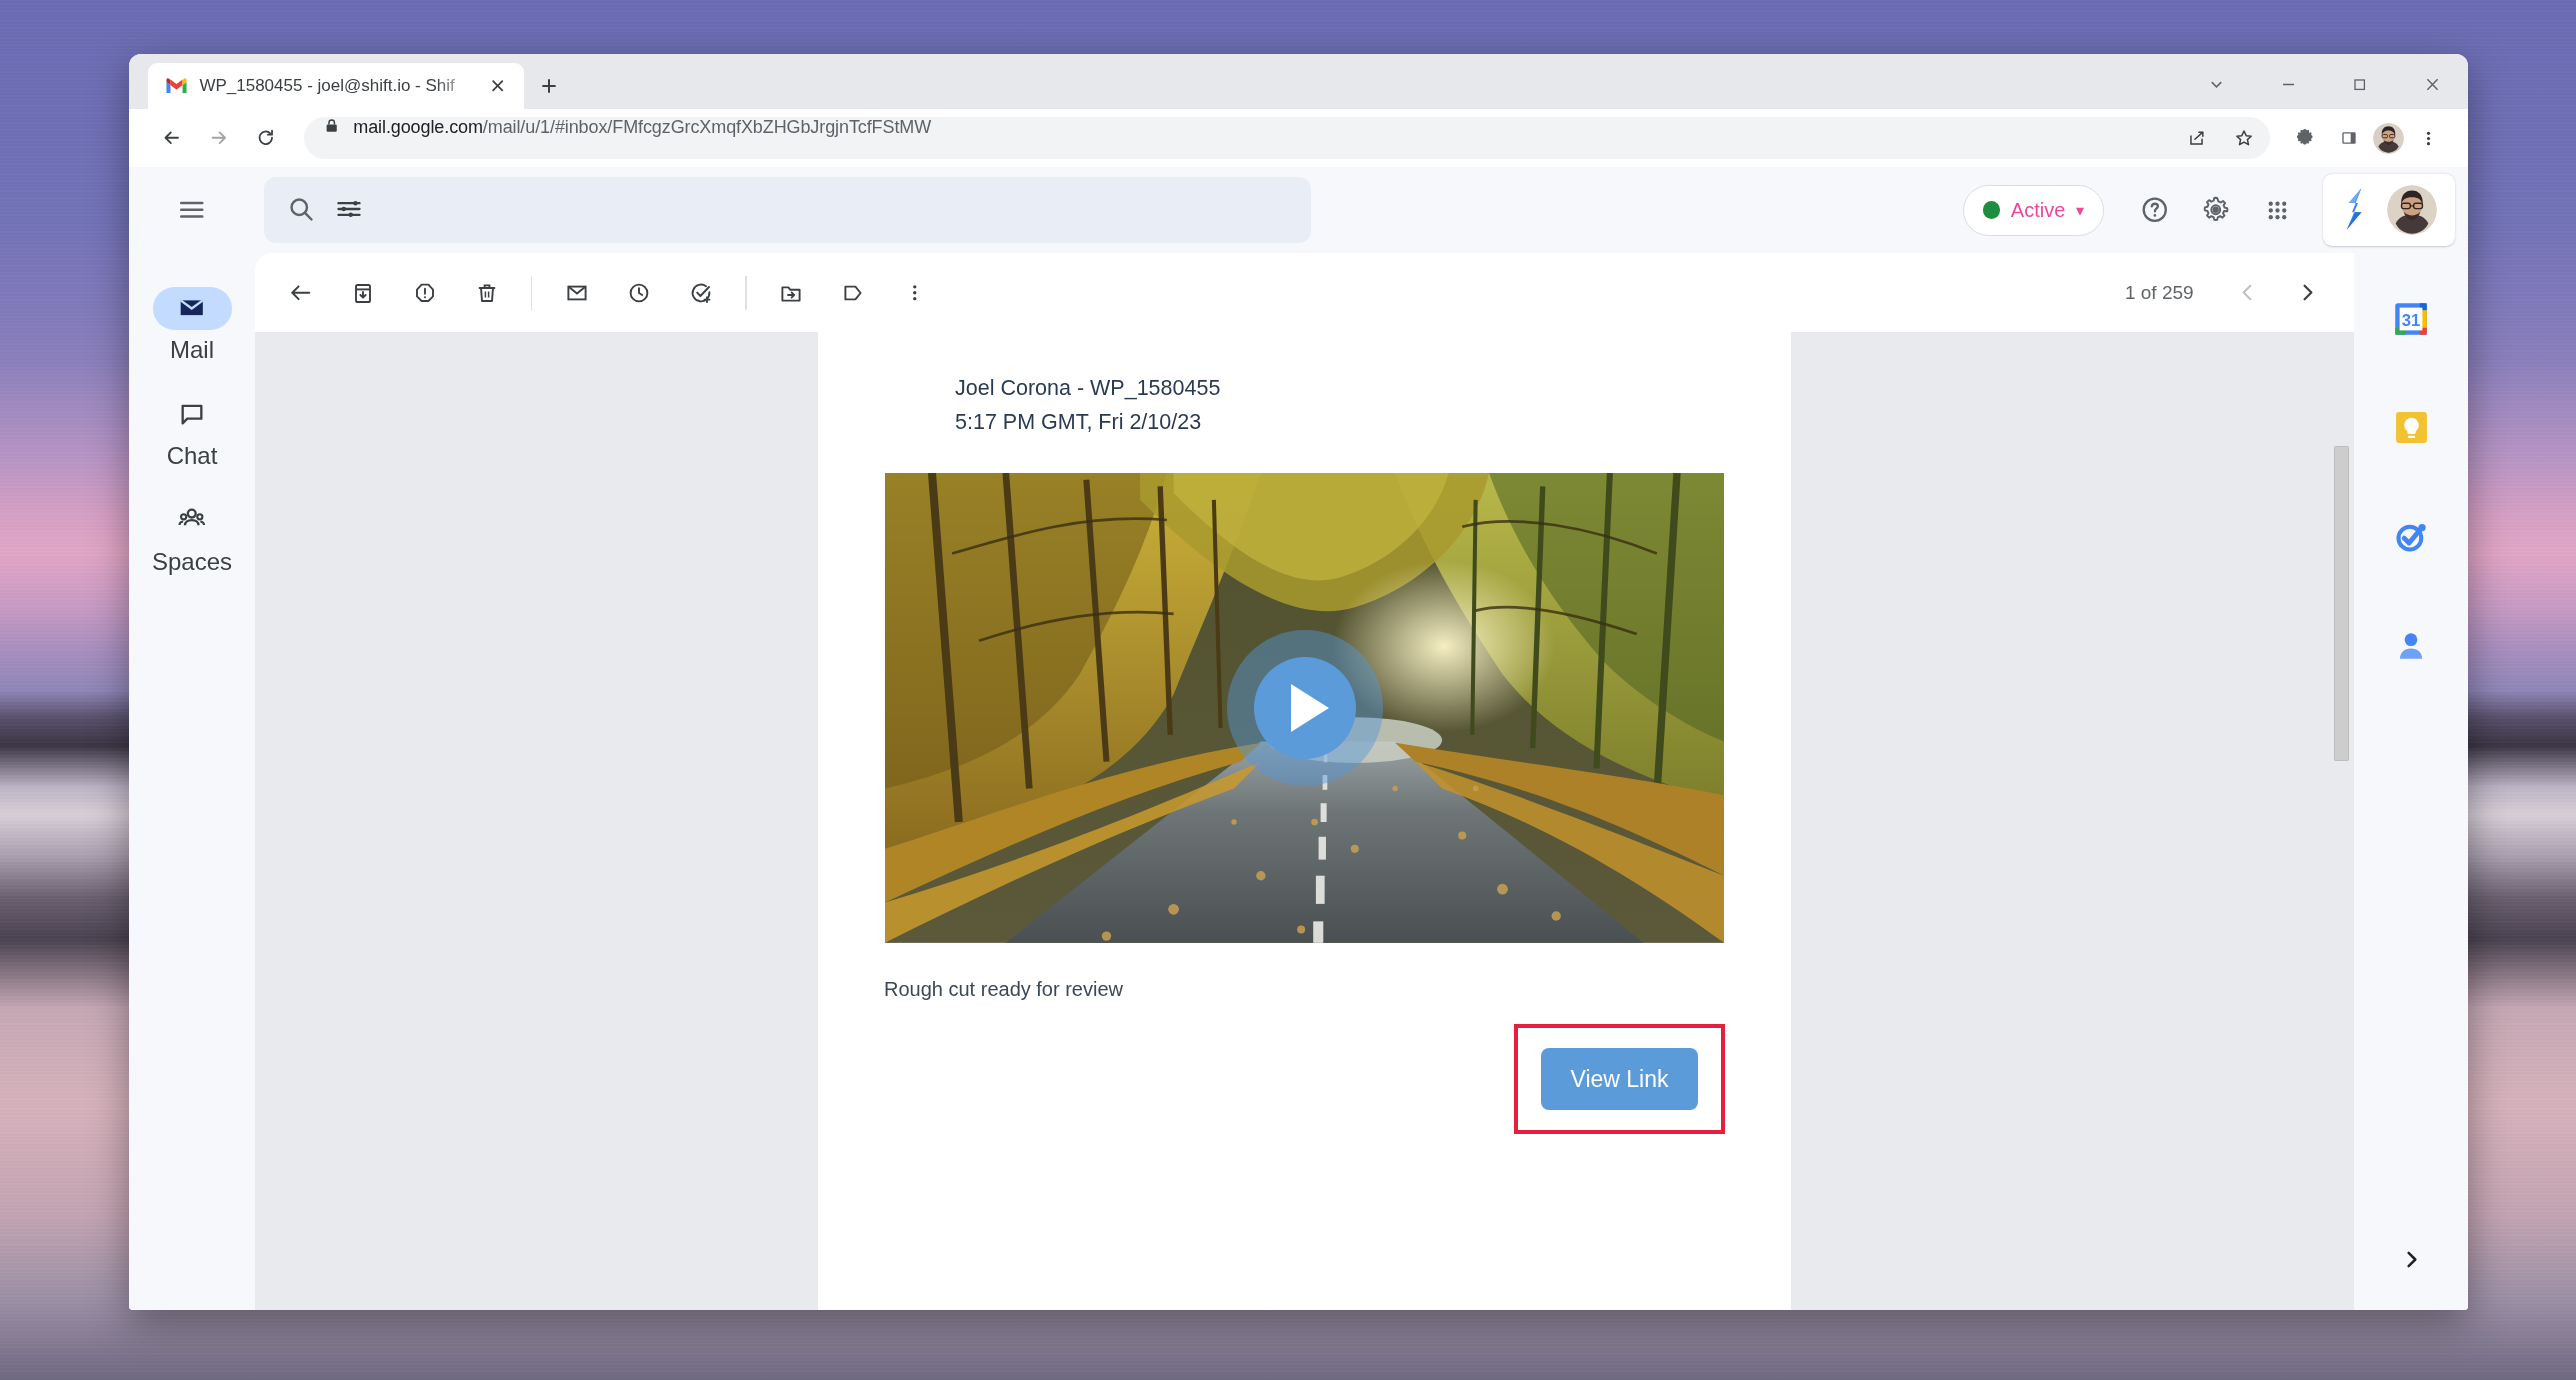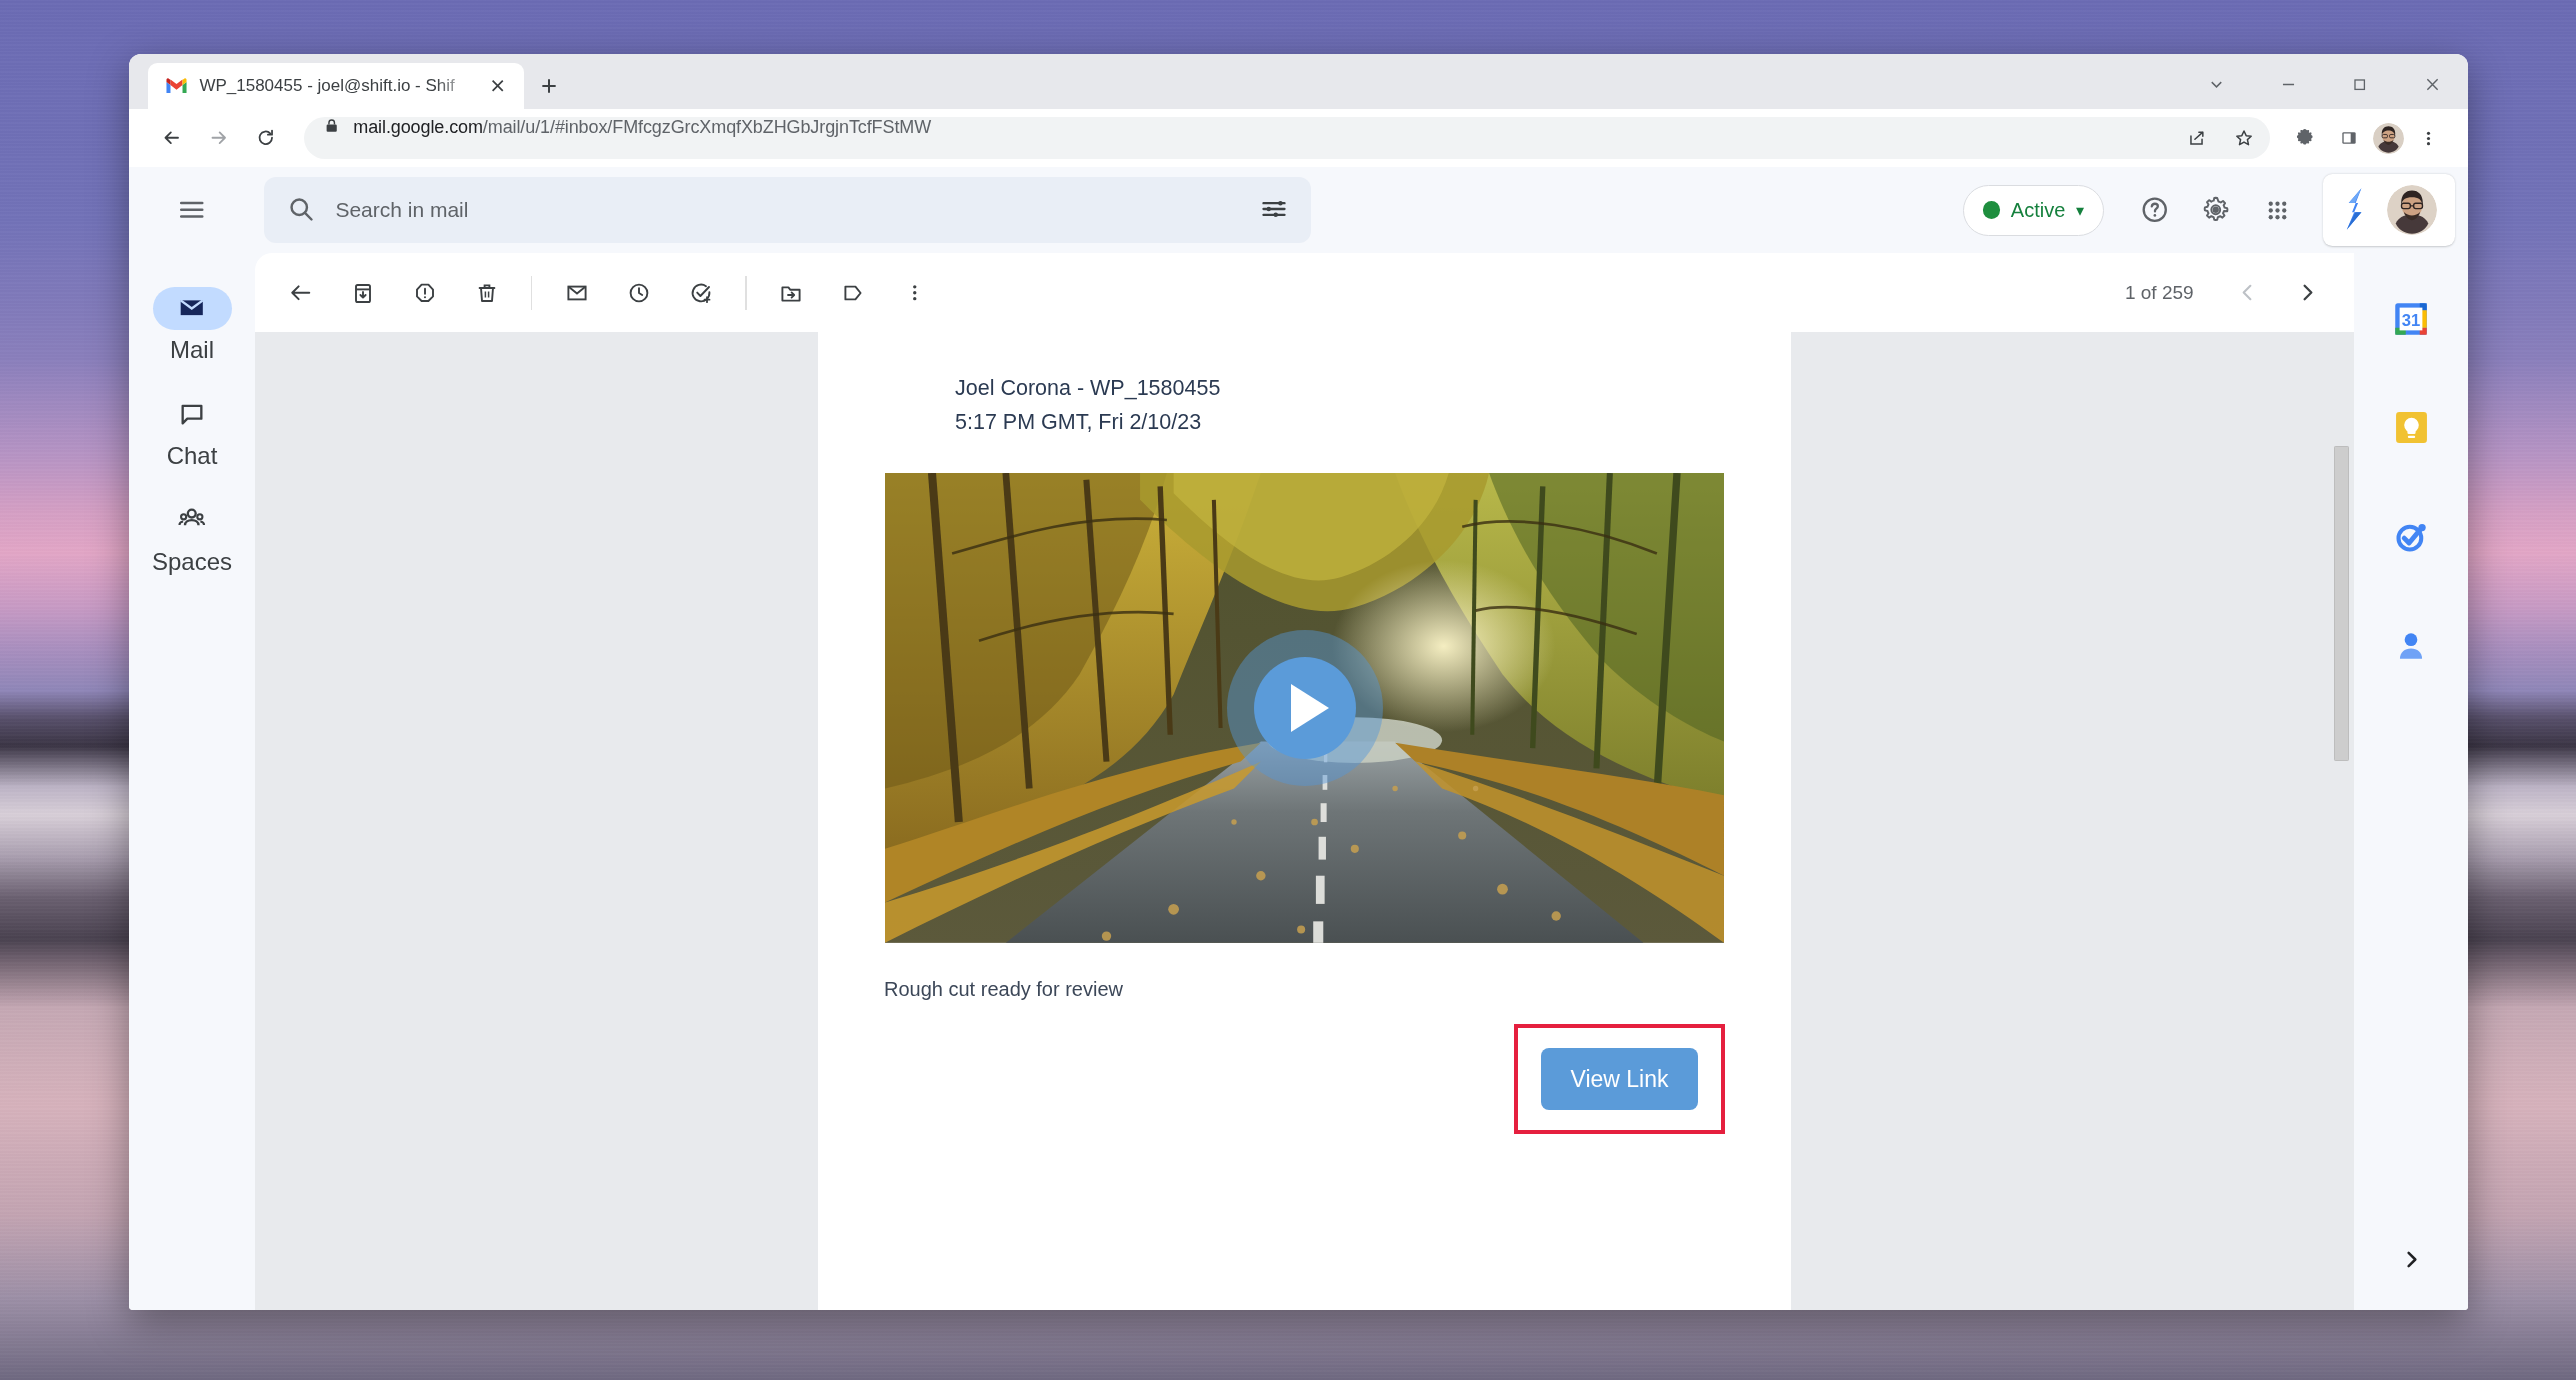--- a/index.html
+++ b/index.html
@@ -107,21 +107,21 @@
     flex:1 1 auto; border:0; outline:0; background:transparent;
     font-family:inherit; font-size:21px; color:#202124;
   }
   .gm-search input::placeholder { color:#5f6368; }
   .gm-head-right { margin-left:auto; display:flex; align-items:center; gap:5.4px; padding-right:8px; }
   .status-pill {
     height:51px; border:1.3px solid #dadce0; border-radius:25.5px; background:#fff;
     display:flex; align-items:center; gap:10.7px; padding:0 19px; margin-right:17.4px;
   }
   .status-dot { width:17.4px; height:17.4px; border-radius:50%; background:#1e8e3e; }
-  .status-label { font-size:20px; color:#15803d; }
+  .status-label { font-size:20px; color:#ec4899; }
   .gm-icon-btn { width:56px; height:56px; display:flex; align-items:center; justify-content:center; border-radius:50%; }
   .acct-box {
     margin-left:12px; height:72px; background:#fff; border-radius:9.4px;
     display:flex; align-items:center; gap:17.4px; padding:0 17.4px;
     box-shadow:0 0.7px 2px rgba(60,64,67,.25);
   }
   .avatar-lg { width:50px; height:50px; border-radius:50%; overflow:hidden; }
 
   .gm-body { flex:1 1 auto; display:flex; min-height:0; }
 
@@ -315,21 +315,20 @@
           </svg>
       </div>
 
       <div class="gm-search">
         <span>
           <svg viewBox="0 0 24 24" width="28" height="28">
               <circle cx="10.5" cy="10.5" r="6.6" stroke="#5f6368" stroke-width="2.1" fill="none"></circle>
               <path d="M15.4 15.4 21 21" stroke="#5f6368" stroke-width="2.1" stroke-linecap="round"></path>
             </svg>
         </span>
-        <input type="text" value="" placeholder="Search in mail" style="">
         <span>
           <svg viewBox="0 0 24 24" width="28" height="28">
             <path d="M3 7h13M19 7h2M3 12h3M9 12h12M3 17h9M15 17h6" stroke="#3c4043" stroke-width="2" stroke-linecap="round"></path>
             <circle cx="17.5" cy="7" r="1.9" fill="#3c4043"></circle>
               <circle cx="7.5" cy="12" r="1.9" fill="#3c4043"></circle>
               <circle cx="13.5" cy="17" r="1.9" fill="#3c4043"></circle>
           </svg>
         </span>
       </div>
 

